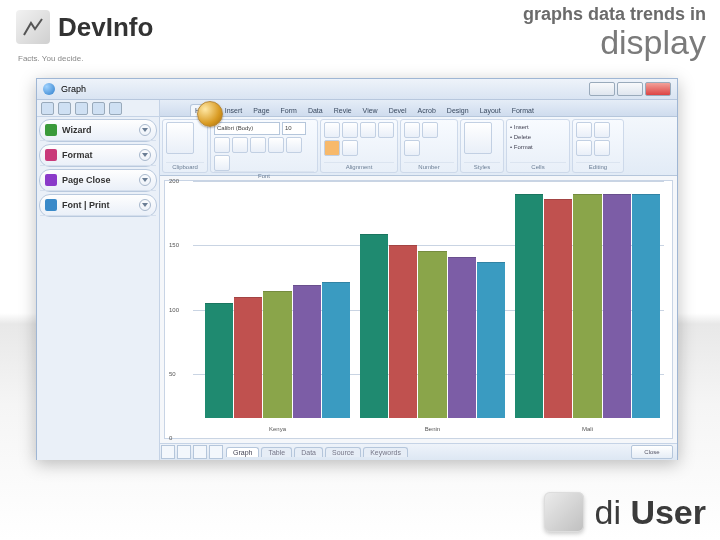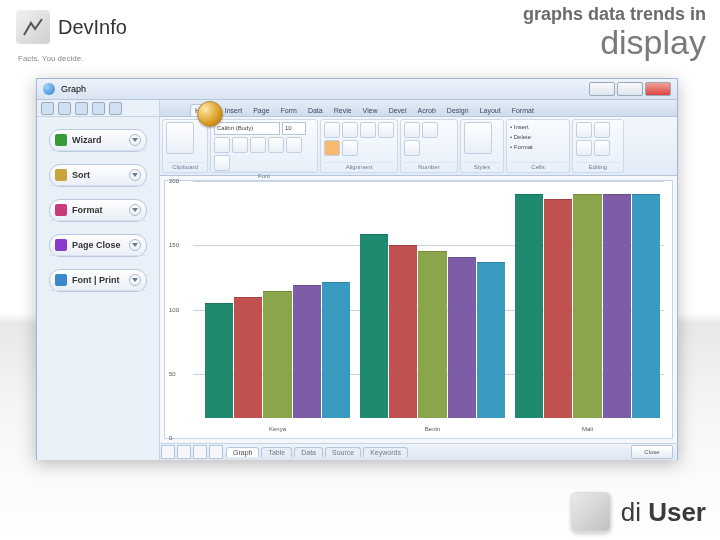--- a/index.html
+++ b/index.html
@@ -1,35 +1,35 @@
 <!DOCTYPE html>
 <html><head>
 <meta charset="utf-8">
 <style>
 html,body{margin:0;padding:0;width:720px;height:540px;font-family:Arial,Helvetica,sans-serif;background:#fcfcfc;overflow:hidden}
 .stage{position:relative;width:720px;height:540px;background:linear-gradient(#ffffff 0%,#ffffff 58%,#e8e8e8 60%,#f5f5f5 75%,#ffffff 100%)}
 .logo-row{position:absolute;left:16px;top:10px;display:flex;align-items:center;gap:8px}
 .logo-mark{width:34px;height:34px;background:linear-gradient(135deg,#f2f2f2,#d0d0d0);border-radius:4px;display:flex;align-items:center;justify-content:center}
 .logo-mark svg{width:24px;height:24px}
-.logo-text{font-size:20px;font-weight:normal;color:#333}
+.logo-text{font-size:26px;font-weight:bold;color:#333}
 .logo-sub{position:absolute;left:18px;top:54px;font-size:8px;color:#888}
 .headline{position:absolute;right:14px;top:4px;text-align:right;color:#6b6b6b}
 .headline .line1{font-size:18px;font-weight:bold}
 .headline .line2{font-size:34px;font-weight:300;color:#7a7a7a;line-height:1}
 .appwin{position:absolute;left:36px;top:78px;width:640px;height:380px;background:#f7f9fb;border:1px solid #9fb6d4;box-shadow:0 4px 16px rgba(0,0,0,.25);font-size:9px}
 .titlebar{height:20px;background:linear-gradient(#eef3fa,#d9e4f2);border-bottom:1px solid #b7c7dd;display:flex;align-items:center;padding:0 6px;gap:6px}
 .titlebar .globe{width:12px;height:12px;border-radius:50%;background:radial-gradient(circle at 30% 30%,#9fd2ff,#2e7ecb)}
 .titlebar .wbtns{margin-left:auto;display:flex;gap:2px}
 .wbtn{width:24px;height:12px;border:1px solid #9ab;background:linear-gradient(#f8f9fb,#dfe6ef);border-radius:2px}
 .wbtn.close{background:linear-gradient(#f2a199,#d44)}
 .appbody{display:flex;height:calc(100% - 20px)}
 .side{width:122px;background:#eaf0f8;border-right:1px solid #c5d3e6;display:flex;flex-direction:column}
 .topstrip{height:16px;border-bottom:1px solid #c5d3e6;display:flex;align-items:center;gap:4px;padding:0 4px}
 .ticon{width:11px;height:11px;background:#cfe0f3;border:1px solid #9ab;border-radius:2px}
-.panel{margin:12px;border:1px solid #b9c9de;border-radius:11px;background:linear-gradient(#fefefe,#e9eff8)}
+.panel{margin:2px;border:1px solid #b9c9de;border-radius:11px;background:linear-gradient(#fefefe,#e9eff8)}
 .panel .hdr{display:flex;align-items:center;height:20px;padding:0 5px;gap:5px;border-bottom:1px solid #d5dfed}
 .panel .hdr .picon{width:12px;height:12px;border-radius:2px}
 .panel .hdr .plabel{font-size:9px;font-weight:bold;color:#333;flex:1}
 .panel .hdr .chev{width:10px;height:10px;border:1px solid #a8b8cc;border-radius:50%;position:relative}
 .panel .hdr .chev:after{content:"";position:absolute;left:2px;top:3px;width:0;height:0;border-left:3px solid transparent;border-right:3px solid transparent;border-top:4px solid #6a7d94}
 .main{flex:1;display:flex;flex-direction:column;background:#f5f7fa}
 .ribbon-tabs{height:16px;background:linear-gradient(#e5edf7,#cfdcee);border-bottom:1px solid #b5c6db;display:flex;align-items:flex-end;padding-left:30px;gap:1px;font-size:7px;color:#3a4a60}
 .rtab{padding:2px 4px;border:1px solid transparent;border-bottom:none;border-radius:3px 3px 0 0;cursor:default}
 .rtab.active{background:#f3f7fc;border-color:#b5c6db}
 .orb{position:absolute;width:24px;height:24px;border-radius:50%;background:radial-gradient(circle at 30% 30%,#ffe8a5,#d99b23 60%,#a26a0a);left:160px;top:22px;border:1px solid #b6883a;box-shadow:0 1px 2px rgba(0,0,0,.3)}
@@ -47,21 +47,21 @@
 .cluster{flex:1;display:flex;align-items:flex-end;gap:1px;position:relative}
 .bar{flex:1;border-top:1px solid rgba(0,0,0,.15)}
 .xlbl{position:absolute;bottom:-14px;left:0;right:0;text-align:center;font-size:6px;color:#555}
 .sheet-tabs{height:16px;background:linear-gradient(#eef3fa,#dde7f3);border-top:1px solid #c5d3e6;display:flex;align-items:center;font-size:7px;color:#445}
 .navbtn{width:12px;height:12px;border:1px solid #b5c6db;background:#f3f7fc;margin:0 1px}
 .stab{padding:1px 6px;border:1px solid #b5c6db;border-bottom:none;background:#fff;margin-left:2px;border-radius:3px 3px 0 0}
 .stab.inactive{background:#e6edf6;color:#778}
 .closebtn{margin-left:auto;margin-right:4px;width:40px;height:12px;border:1px solid #b5c6db;background:linear-gradient(#fff,#e6edf6);border-radius:2px;font-size:6px;text-align:center;line-height:12px;color:#556}
 .footer{position:absolute;right:14px;bottom:8px;display:flex;align-items:center;gap:10px}
 .footer .cube{width:40px;height:40px;background:linear-gradient(135deg,#ececec,#bfbfbf);border-radius:6px;box-shadow:inset 0 0 0 1px #ddd,0 2px 4px rgba(0,0,0,.2)}
-.footer .ftxt{font-size:26px;color:#3b3b3b}
+.footer .ftxt{font-size:34px;color:#3b3b3b}
 .footer .ftxt b{font-weight:900}
 </style>
 </head>
 <body>
 
 <div class="stage">
 
   <div class="logo-row">
     <div class="logo-mark">
       <svg viewBox="0 0 24 24">
@@ -96,27 +96,20 @@
             <div class="ticon"></div>
             <div class="ticon"></div>
             <div class="ticon"></div>
             <div class="ticon"></div>
           </div>
         <div id="sidepanels">
             <div class="panel">
               <div class="hdr">
                 <div class="picon" style="background:#3a9a3a"></div>
                 <div class="plabel">Wizard</div>
-                <div class="chev"></div>
-              </div>
-            </div>
-            <div class="panel">
-              <div class="hdr">
-                <div class="picon" style="background:#c9a23a"></div>
-                <div class="plabel">Sort</div>
                 <div class="chev"></div>
               </div>
             </div>
             <div class="panel">
               <div class="hdr">
                 <div class="picon" style="background:#c93a7a"></div>
                 <div class="plabel">Format</div>
                 <div class="chev"></div>
               </div>
             </div>

